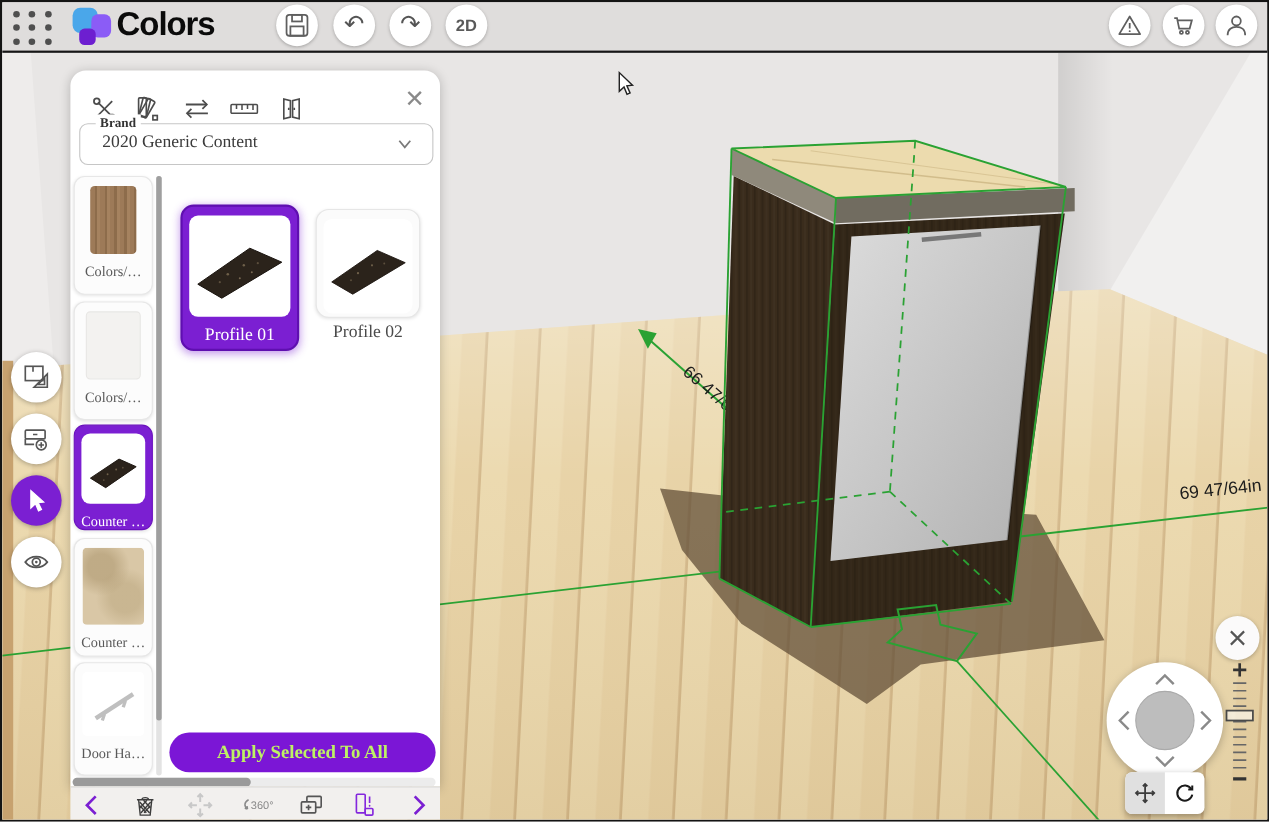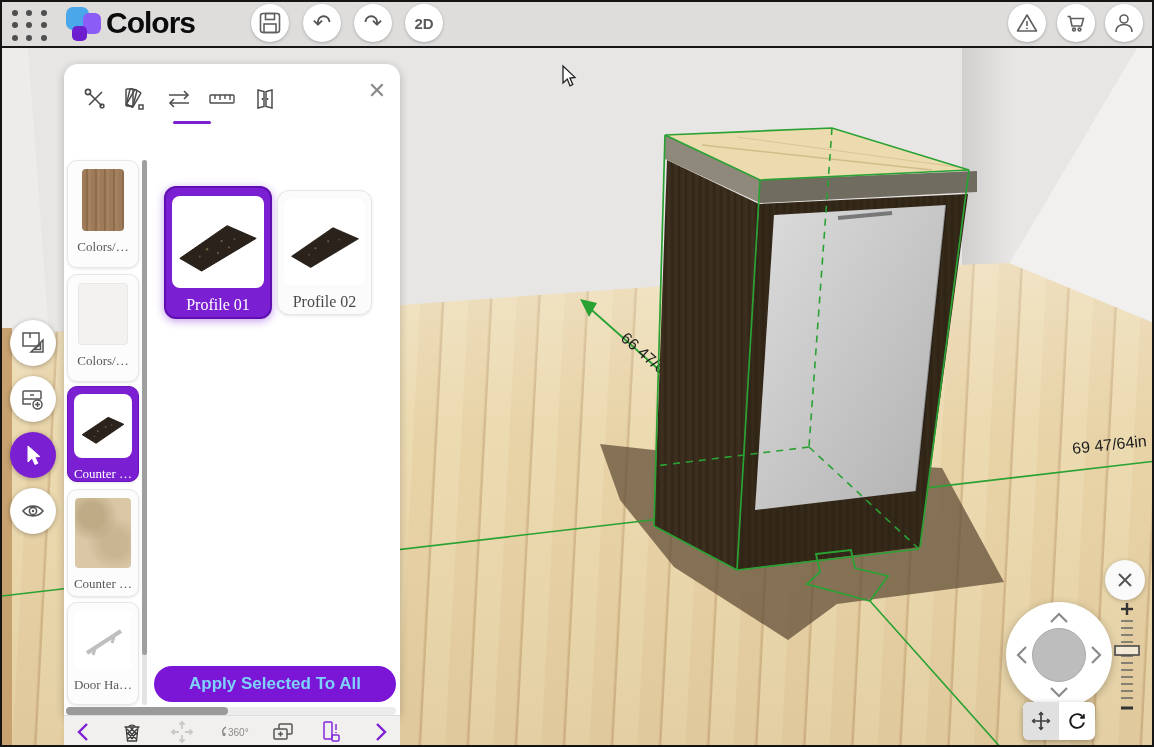--- a/index.html
+++ b/index.html
@@ -72,22 +72,22 @@
   .pcard { position:absolute; background:#fbfbfb; border:1px solid #e6e6e6;
            border-radius:12px; cursor:pointer; text-align:center;
            box-shadow:0 1px 3px rgba(0,0,0,.10);margin-top:16px; }
   .pcard .pthumb { background:#fff; border-radius:8px; margin:8px auto 0;
                    display:flex; align-items:center; justify-content:center; }
   .pcard .plabel { font-size:16px; color:#4a4a4a; margin-top:8px; }
   .pcard.sel { background:#7b1fd2; border:2px solid #5f0fb0; box-shadow:0 2px 8px rgba(123,31,210,.45); }
   .pcard.sel .plabel { color:#fff; }
 
   .applybtn { position:absolute; left:90px; top:602px; width:242px; height:36px;
-              border:none; border-radius:18px; background:#7b16d6; color:#7dd3fc;
-              font-family:Liberation Sans, sans-serif; font-weight:bold; font-size:17px;
+              border:none; border-radius:18px; background:#7b16d6; color:#bef264;
+              font-family:Liberation Serif, serif; font-weight:bold; font-size:17px;
               cursor:pointer; }
   .hscroll { position:absolute; left:2px; top:643px; width:330px; height:8px;
              background:#ececec; border-radius:4px; }
   .hscroll .hthumb { position:absolute; left:0; top:0; width:162px; height:8px;
                      background:#9a9a9a; border-radius:4px; }
 
   
   .btoolbar { position:absolute; left:62px; top:713px; width:336px; height:32px;
               background:#f2f0ee; border-top:1px solid #ddd; z-index:21;padding-left:32px; }
   .bt-item { position:absolute; top:2px; width:30px; height:28px; display:flex;
@@ -338,20 +338,27 @@
         <path d="M6 4 L12 5.5 V20.5 L6 22 Z"></path>
         <path d="M20 4 L14 5.5 V20.5 L20 22 Z"></path>
         <line x1="10.5" y1="12" x2="10.5" y2="14"></line>
         <line x1="15.5" y1="12" x2="15.5" y2="14"></line>
       </svg>
     </div>
     <div class="panel-close">
       <span>✕</span>
     </div>
 
+    <div class="brandbox">
+      <span class="brandlabel">Brand</span>
+      <span class="brandvalue">2020 Generic Content</span>
+      <svg class="brandchev" width="18" height="18" viewBox="0 0 18 18">
+        <polyline points="4,6 9,12 14,6" fill="none" stroke="#7a7a7a" stroke-width="1.6"></polyline>
+      </svg>
+    </div>
 
     <div class="mcard" style="top:96px; height:108px">
       <div class="thumb" style="width:42px;height:62px;background:repeating-linear-gradient(90deg,#9d7a58 0 4px,#8d6c4b 4px 6px,#a5825f 6px 9px)"></div>
       <div class="cap">Colors/…</div>
     </div>
     <div class="mcard" style="top:210px; height:108px">
       <div class="thumb" style="width:50px;height:62px;background:#f3f2f0;border:1px solid #e8e7e5"></div>
       <div class="cap">Colors/…</div>
     </div>
     <div class="mcard sel" style="top:322px; height:96px">
@@ -391,21 +398,21 @@
           <circle cx="36" cy="52" r="1.3" fill="#6f604a"></circle>
             <circle cx="52" cy="43" r="1.2" fill="#6f604a"></circle>
           <circle cx="66" cy="41" r="1.1" fill="#5c4f3d"></circle>
             <circle cx="28" cy="60" r="1.1" fill="#5c4f3d"></circle>
           <circle cx="48" cy="56" r="1" fill="#776752"></circle>
             <circle cx="60" cy="50" r="1" fill="#776752"></circle>
         </svg>
       </div>
       <div class="plabel">Profile 01</div>
     </div>
-    <div class="pcard" style="left:213px; top:110px; width:95px; height:125px">
+    <div class="pcard" style="left:223px; top:110px; width:95px; height:99px">
       <div class="pthumb" style="width:81px;height:86px">
         <svg width="78" height="70" viewBox="0 0 96 88">
           <polygon points="6,62 58,26 90,40 30,76" fill="#2b231b" stroke="#1b1510"></polygon>
           <circle cx="36" cy="52" r="1.3" fill="#6f604a"></circle>
             <circle cx="52" cy="43" r="1.2" fill="#6f604a"></circle>
           <circle cx="66" cy="41" r="1.1" fill="#5c4f3d"></circle>
             <circle cx="28" cy="60" r="1.1" fill="#5c4f3d"></circle>
         </svg>
       </div>
       <div class="plabel">Profile 02</div>

